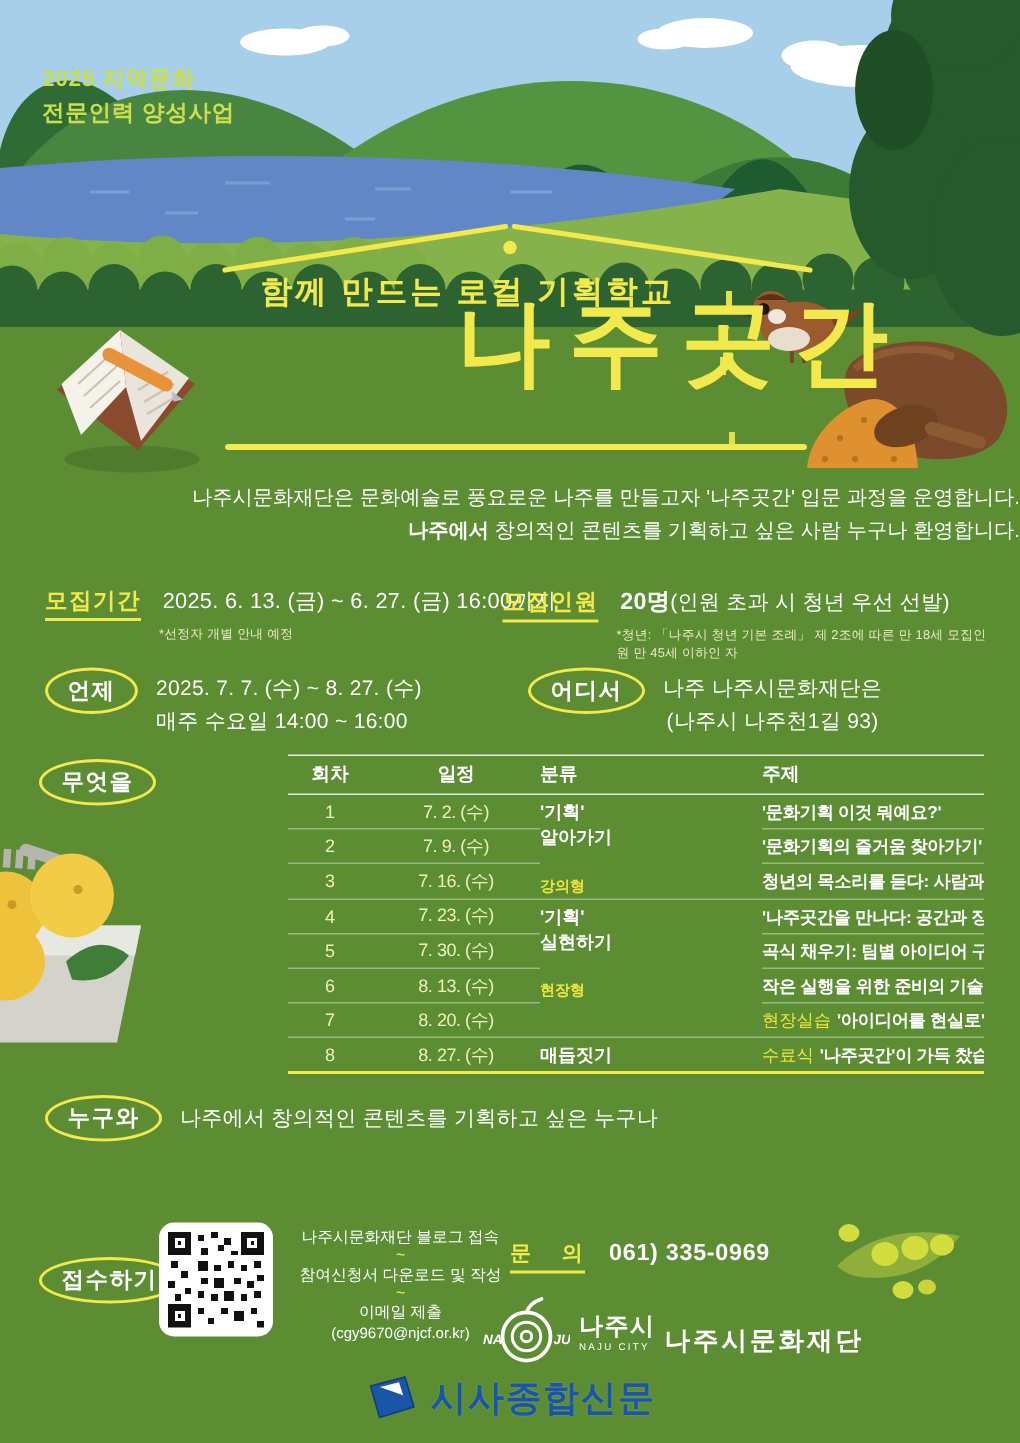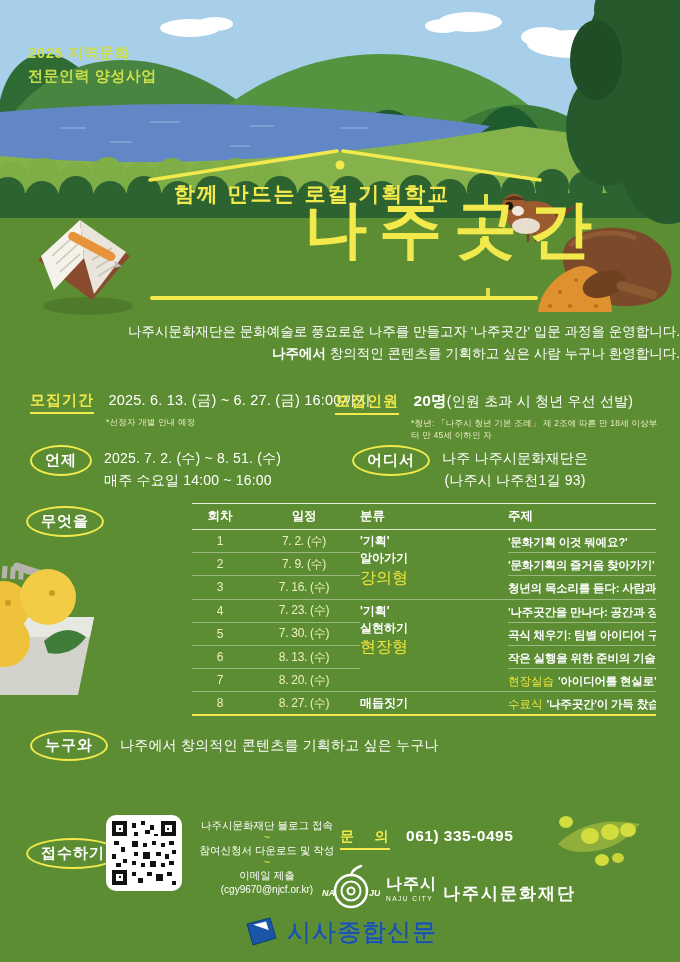--- a/index.html
+++ b/index.html
@@ -35,21 +35,21 @@
   table.sched th{color:var(--white);font-size:12.5px;font-weight:bold;height:26px;
     border-top:1.5px solid rgba(255,255,255,.85);border-bottom:1.5px solid rgba(255,255,255,.8);}
   table.sched td{height:23.2px;border-bottom:1px solid rgba(255,255,255,.38);vertical-align:middle;}
   table.sched tr:last-child td{border-bottom:2.5px solid var(--yellow);}
   .c-no{width:56px;text-align:center;color:var(--pale);font-size:12px;}
   .c-date{width:112px;text-align:center;color:var(--pale);font-size:12px;letter-spacing:-.3px;}
   .c-cat{width:88px;text-align:left;vertical-align:top !important;padding-top:3px;}
   .c-topic{text-align:left;}
   th.h-cat,th.h-topic{text-align:left;}
   .cat-main{color:var(--white);font-weight:bold;font-size:12px;line-height:1.45;}
-  .cat-tag{color:var(--tagyel);font-weight:normal;font-size:16px;margin-top:0;}
+  .cat-tag{color:var(--tagyel);font-weight:bold;font-size:10px;margin-top:16px;}
   .cat-tag:empty{display:none;}
   .topic-wrap{white-space:nowrap;overflow:hidden;}
   .topic-tag{color:var(--tagyel);font-size:11.5px;}
   .topic-tag:not(:empty){margin-right:4px;}
   .topic-main{color:var(--white);font-weight:bold;font-size:11.5px;letter-spacing:-.2px;}
   
   .benefit-item{color:var(--white);font-size:12.5px;line-height:1.5;letter-spacing:-.1px;}
   .benefit-item::before{content:"· ";}
   .qr-box{width:76px;height:76px;background:#fff;border-radius:10px;padding:6px;}
   .steps{width:150px;text-align:center;color:var(--white);font-size:10.5px;line-height:1.35;}
@@ -220,27 +220,27 @@
 
   <div class="abs" style="left:30px;top:391px;">
     <span class="ul-label">모집기간</span>
     <span class="val" style="margin-left:10px;font-size:14.5px;">2025. 6. 13. (금) ~ 6. 27. (금) 16:00까지</span>
     <div class="note" style="margin-left:76px;">*선정자 개별 안내 예정</div>
   </div>
 
   <div class="abs" style="left:335px;top:391px;">
     <span class="ul-label">모집인원</span>
     <span class="val" style="margin-left:10px;"><b style="font-size:15.5px;">20명</b><span>(인원 초과 시 청년 우선 선발)</span></span>
-    <div class="note" style="margin-left:76px;width:250px;">*청년: 「나주시 청년 기본 조례」 제 2조에 따른 만 18세 이상부터 만 45세 이하인 자</div>
+    <div class="note" style="margin-left:76px;width:250px;">*청년: 「나주시 청년 기본 조례」 제 2조에 따른 만 18세 모집인원 만 45세 이하인 자</div>
   </div>
 
   <div class="abs row-flex" style="left:30px;top:445px;">
     <span class="oval-label">언제</span>
     <div class="val" style="line-height:1.6;margin-top:2px;">
-      <div>2025. 7. 2. (수) ~ 8. 51. (수)</div>
+      <div>2025. 7. 7. (수) ~ 8. 27. (수)</div>
       <div>매주 수요일 14:00 ~ 16:00</div>
     </div>
   </div>
 
   <div class="abs row-flex" style="left:352px;top:445px;text-align:center;">
     <span class="oval-label">어디서</span>
     <div class="val" style="line-height:1.6;margin-top:2px;">
       <div>나주 나주시문화재단은</div>
       <div>(나주시 나주천1길 93)</div>
     </div>
@@ -375,21 +375,21 @@
     <div>나주시문화재단 블로그 접속</div>
     <span class="squiggle">~</span>
     <div>참여신청서 다운로드 및 작성</div>
     <span class="squiggle">~</span>
     <div>이메일 제출</div>
     <div style="font-size:10px;">(cgy9670@njcf.or.kr)</div>
   </div>
 
   <div class="abs" style="left:340px;top:827px;">
     <span class="ul-label contact-label" style="font-size:14px;">문    의</span>
-    <span class="phone" style="margin-left:12px;">061) 335-0495</span>
+    <span class="phone" style="margin-left:12px;">061) 335-0969</span>
   </div>
 
   <div class="abs" style="left:548px;top:800px;">
     <svg width="110" height="70" viewBox="0 0 110 70">
       <path d="M10 44 Q40 14 92 24 Q70 52 34 52 Q18 52 10 44 Z" fill="#8fae3a"></path>
       <ellipse cx="42" cy="36" rx="9" ry="8" fill="#d3dd3e"></ellipse>
       <ellipse cx="62" cy="32" rx="9" ry="8" fill="#d3dd3e"></ellipse>
       <ellipse cx="80" cy="30" rx="8" ry="7" fill="#d3dd3e"></ellipse>
       <ellipse cx="18" cy="22" rx="7" ry="6" fill="#d3dd3e"></ellipse>
       <ellipse cx="54" cy="60" rx="7" ry="6" fill="#d3dd3e"></ellipse>

